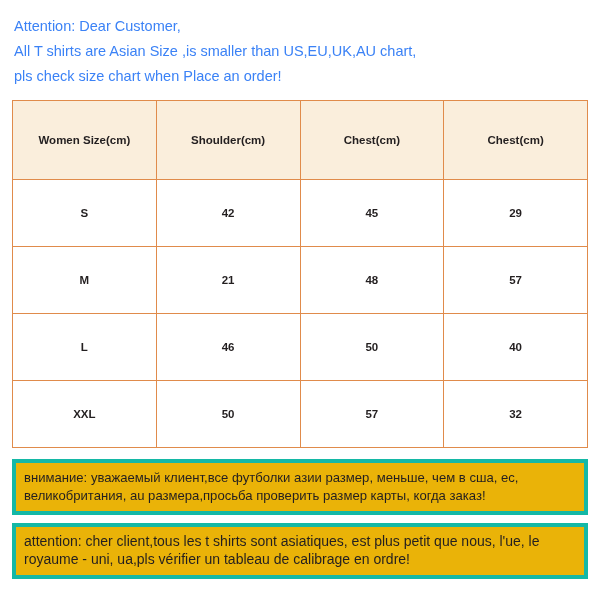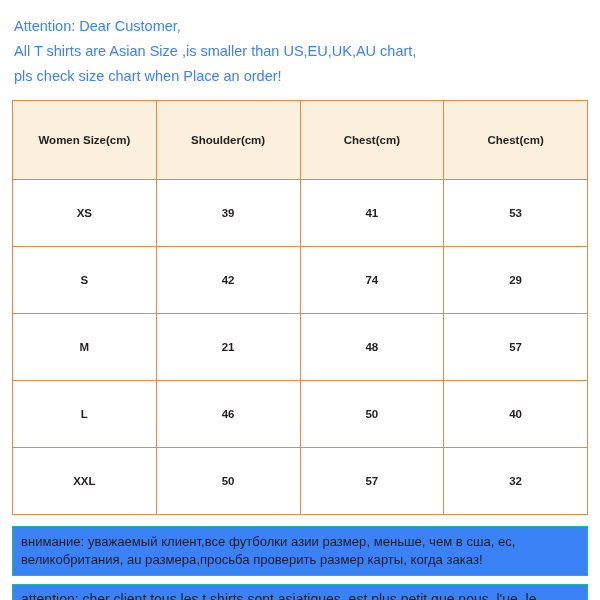--- a/index.html
+++ b/index.html
@@ -48,26 +48,26 @@
   }
   table.size-table thead th {
     background: #faeedc;
     height: 44px;
     font-size: 11.5px;
   }
   .notes {
     margin-top: 11px;
   }
   .note-box {
-    border: 1px solid #14b8a6;
+    border: 4px solid #14b8a6;
     box-sizing: border-box;
     width: 576px;
     padding: 6px 8px 7px 8px;
     margin-bottom: 8px;
-    background: #3b82f6;
+    background: #eab308;
   }
   .note-text {
     font-size: 13.3px;
     line-height: 17.5px;
     color: #231f20;
     margin: 0;
   }
   .note-ru .note-text { font-size: 13.1px; }
   .note-es .note-text { font-size: 13.3px; }
   .note-fr .note-text { font-size: 14px; }
@@ -87,29 +87,23 @@
     <thead>
       <tr>
         <th>Women Size(cm)</th>
         <th>Shoulder(cm)</th>
         <th>Chest(cm)</th>
         <th>Chest(cm)</th>
       </tr>
     </thead>
     <tbody>
       <tr>
-        <td>XS</td>
-        <td>39</td>
-        <td>41</td>
-        <td>53</td>
-      </tr>
-      <tr>
         <td>S</td>
         <td>42</td>
-        <td>74</td>
+        <td>45</td>
         <td>29</td>
       </tr>
       <tr>
         <td>M</td>
         <td>21</td>
         <td>48</td>
         <td>57</td>
       </tr>
       <tr>
         <td>L</td>

